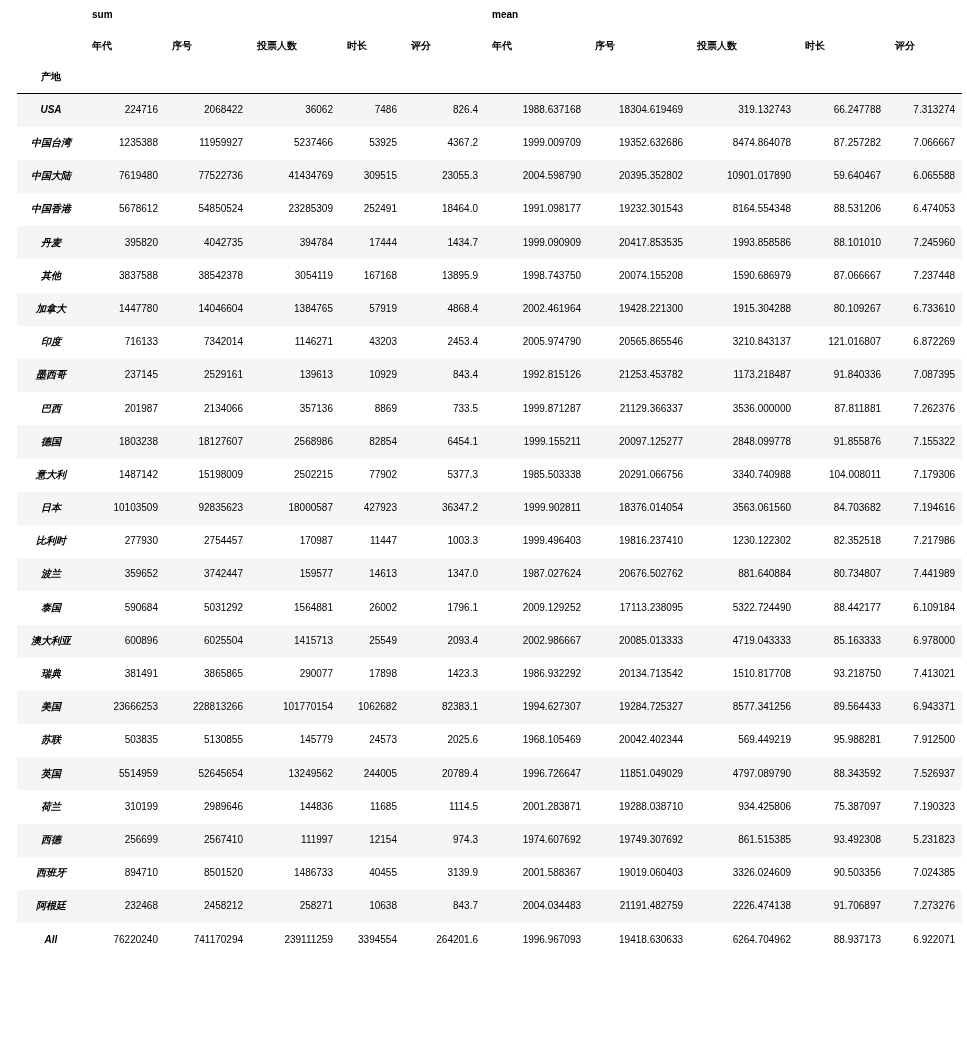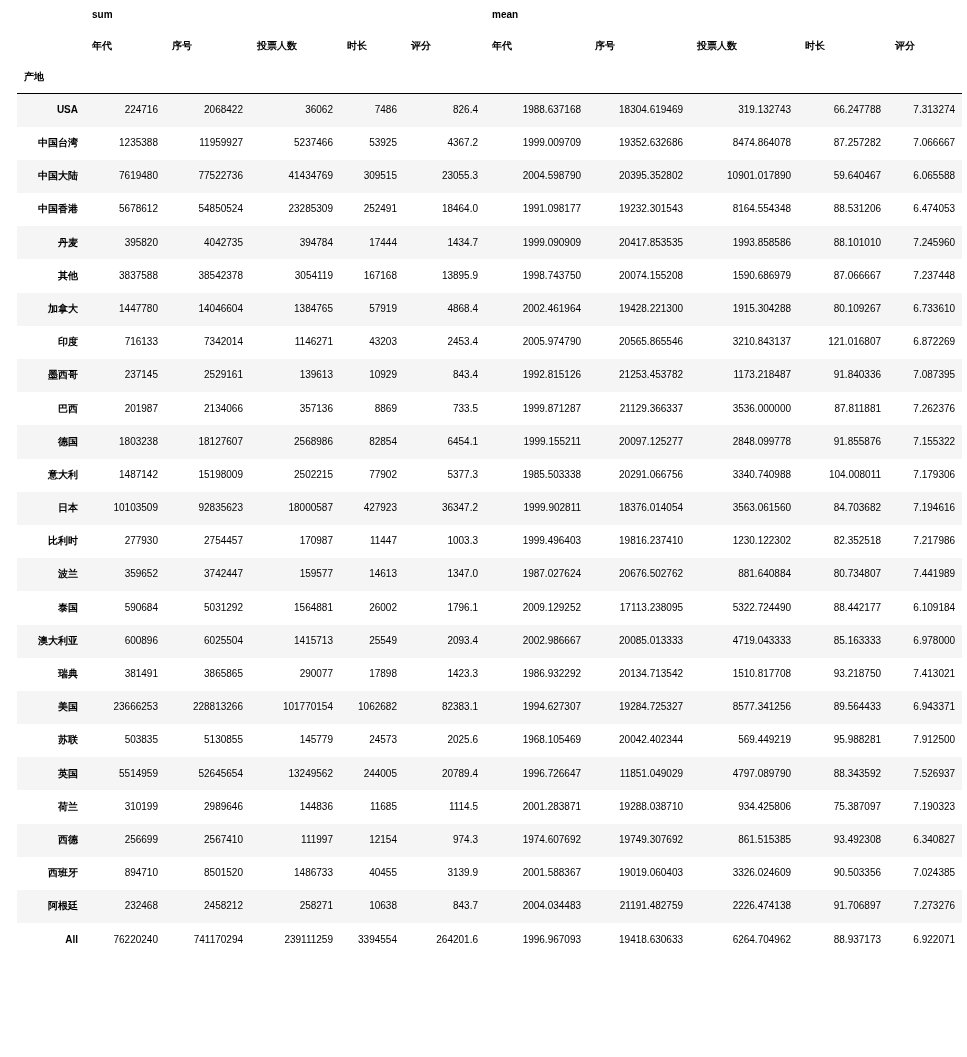--- a/index.html
+++ b/index.html
@@ -23,24 +23,24 @@
   }
   table.dataframe th, table.dataframe td {
     padding: 0 7px;
     white-space: nowrap;
     overflow: hidden;
     vertical-align: middle;
     border: none;
     line-height: 1.25;
   }
   thead th { height: 31px; font-weight: bold; text-align: left; }
-  thead tr.index-name-row th { text-align: left; border-bottom: 1px solid #000000; }
+  thead tr.index-name-row th { text-align: center; border-bottom: 1px solid #000000; }
   tbody tr { height: 33.2px; }
   tbody tr:nth-child(odd) { background: #f5f5f5; }
-  tbody th { font-weight: bold; text-align: right; }
+  tbody th { font-weight: bold; text-align: center; font-style: italic; }
   tbody td { text-align: right; font-weight: normal; }
 </style>
 </head>
 <body>
 
 <table class="dataframe">
   <colgroup>
     <col style="width:68px">
       <col style="width:80px">
       <col style="width:85px">
@@ -377,21 +377,21 @@
         <th>西德</th>
         <td>256699</td>
         <td>2567410</td>
         <td>111997</td>
         <td>12154</td>
         <td>974.3</td>
         <td>1974.607692</td>
         <td>19749.307692</td>
         <td>861.515385</td>
         <td>93.492308</td>
-        <td>6.340827</td>
+        <td>5.231823</td>
       </tr>
       <tr>
         <th>西班牙</th>
         <td>894710</td>
         <td>8501520</td>
         <td>1486733</td>
         <td>40455</td>
         <td>3139.9</td>
         <td>2001.588367</td>
         <td>19019.060403</td>

